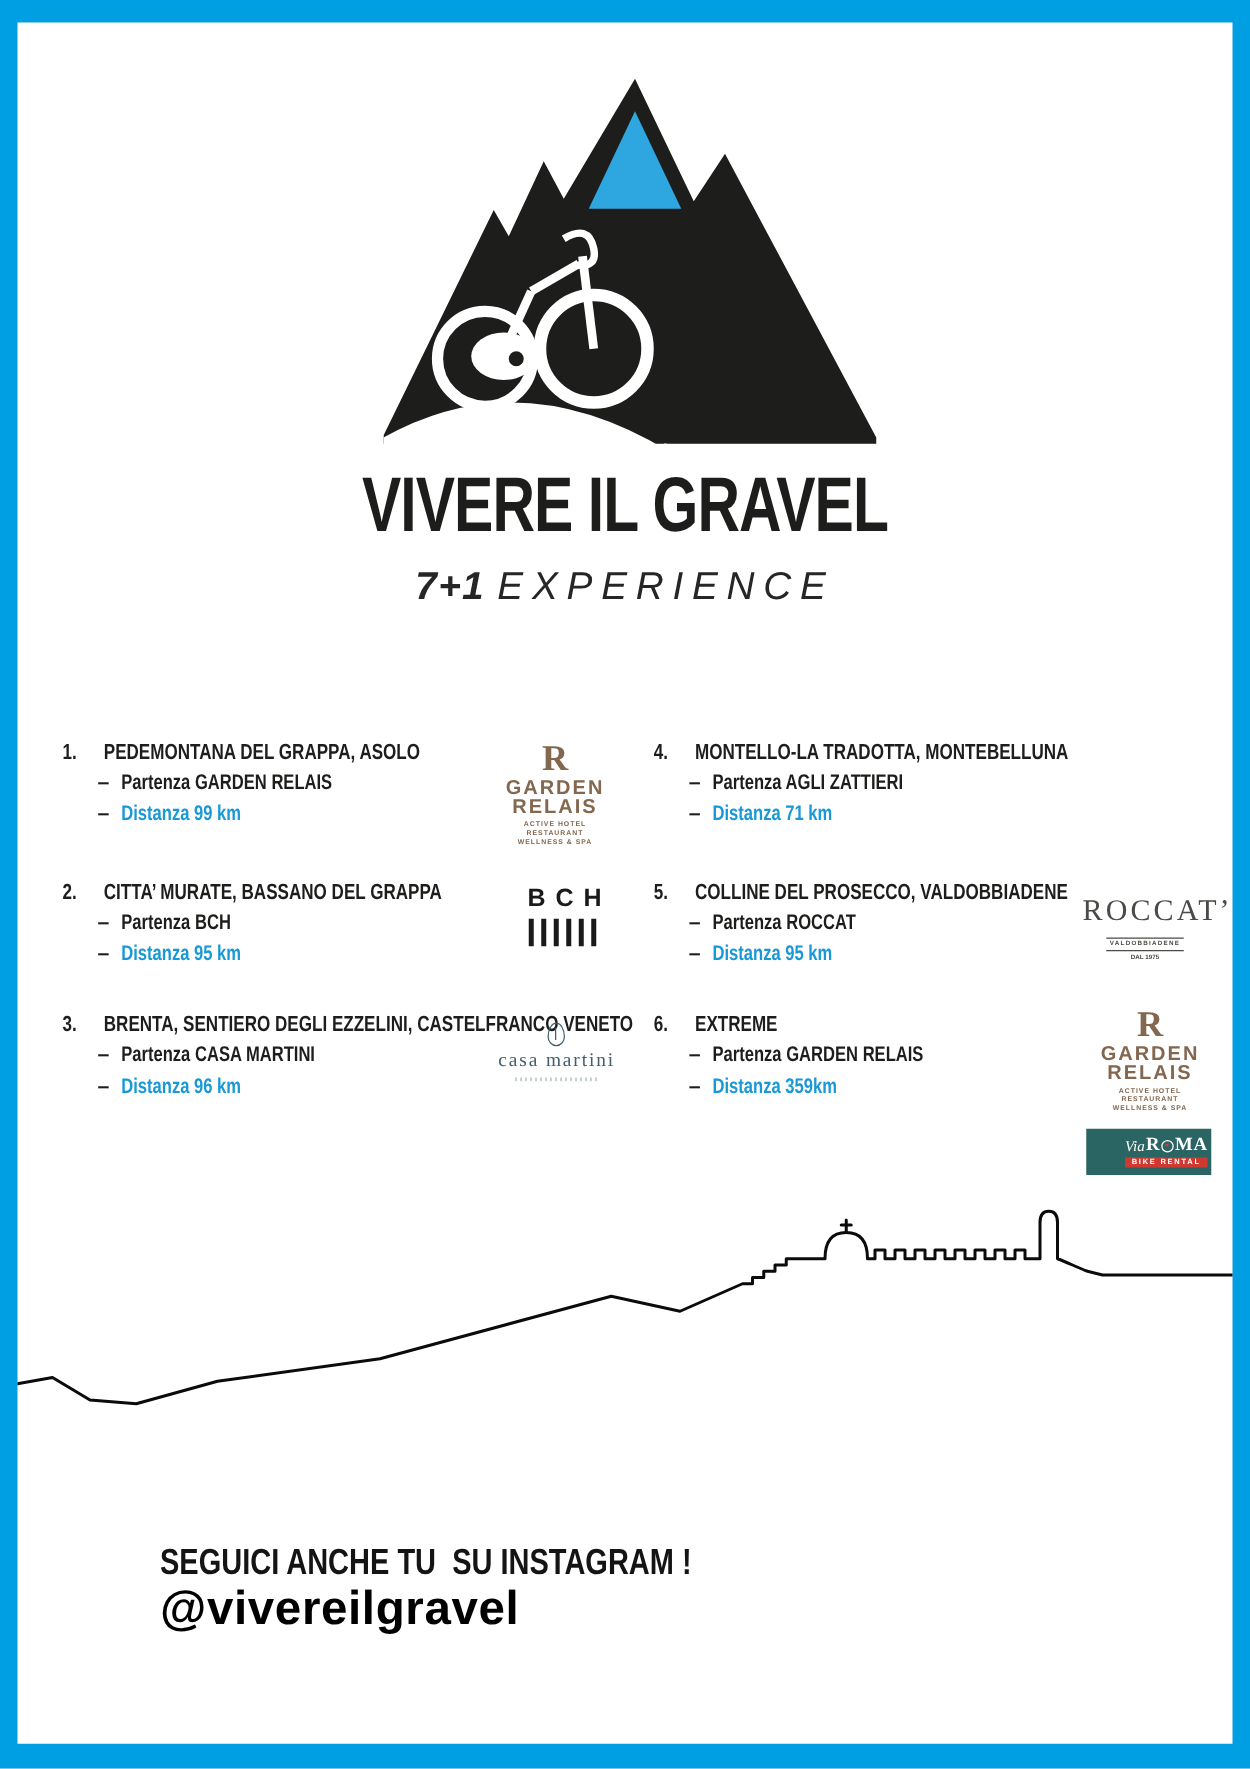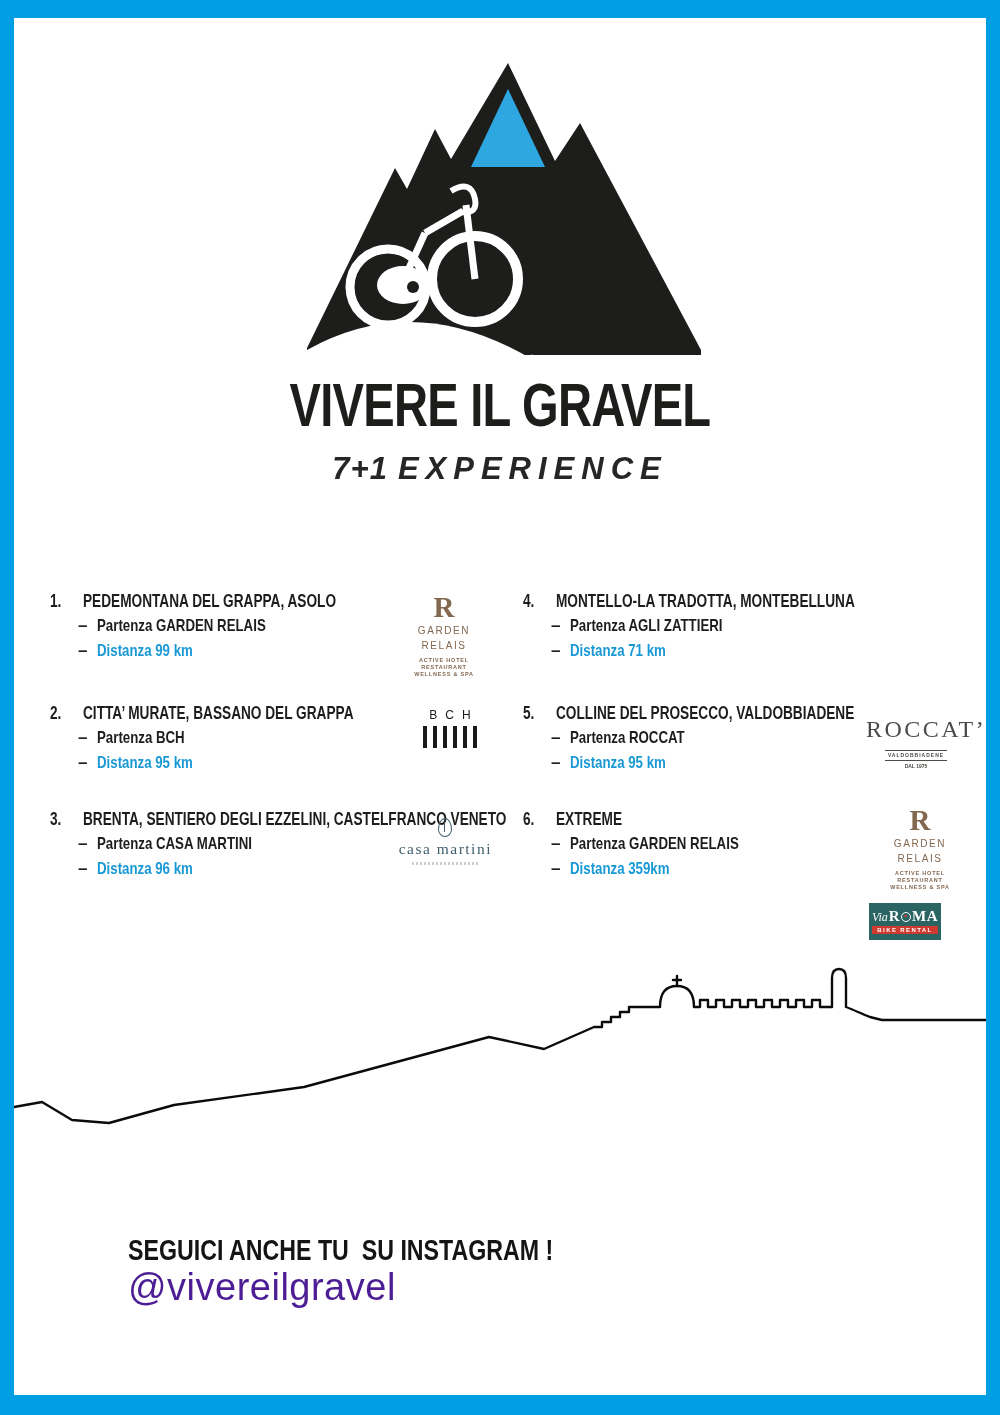--- a/index.html
+++ b/index.html
@@ -11,42 +11,42 @@
   .cond{display:inline-block;transform:scaleX(0.78);transform-origin:0 60%;white-space:nowrap;}
 
   
   .logo-art{position:absolute;left:283px;top:62px;width:434px;height:302px;}
   .logo-title{position:absolute;left:0;right:0;top:374px;text-align:center;
               font-weight:bold;font-size:62px;line-height:62px;letter-spacing:-1px;
               transform:scaleX(0.76);transform-origin:50% 0;white-space:pre;color:#1d1d1b;}
   .logo-sub{position:absolute;left:0;right:0;top:452px;text-align:center;font-size:31px;
             line-height:34px;color:#262626;white-space:nowrap;}
   .logo-sub .b{font-weight:bold;font-style:italic;letter-spacing:1px;}
-  .logo-sub .l{font-style:italic;font-weight:bold;letter-spacing:7px;margin-left:10px;}
+  .logo-sub .l{font-style:italic;font-weight:normal;letter-spacing:7px;margin-left:10px;}
 
   
   .route{position:absolute;}
   .r1{left:50px;top:589px;} .r2{left:50px;top:701px;} .r3{left:50px;top:807px;}
   .r4{left:523px;top:589px;} .r5{left:523px;top:701px;} .r6{left:523px;top:807px;}
   .route .l1{display:flex;font-weight:bold;font-size:17.5px;line-height:25px;}
   .route .num{width:33px;flex:none;}
   .route .sub{display:flex;font-weight:bold;font-size:17px;line-height:24px;margin-left:28px;}
   .route .dash{width:19px;flex:none;color:#1d1d1b;}
   .route .dist .txt{color:#1899d6;}
   .route .dist{margin-top:1px;}
 
   
   .garden{position:absolute;width:92px;text-align:center;color:#83674f;}
   .g1{left:398px;top:593px;} .g2{left:874px;top:806px;}
   .garden .mono{font-family:"Liberation Serif",serif;font-size:29px;line-height:28px;font-weight:bold;}
-  .garden .gname{font-size:10px;font-weight:normal;letter-spacing:1.6px;line-height:15px;margin-top:2px;}
+  .garden .gname{font-size:16px;font-weight:bold;letter-spacing:1.6px;line-height:15px;margin-top:2px;}
   .garden .gtag{font-size:5.5px;letter-spacing:0.8px;line-height:7px;margin-top:4px;font-weight:bold;}
 
   .bch{position:absolute;left:414px;top:708px;width:72px;text-align:center;color:#1a1a1a;}
-  .bch .bch-text{font-size:12px;letter-spacing:8px;font-weight:normal;text-indent:8px;}
+  .bch .bch-text{font-size:20px;letter-spacing:8px;font-weight:bold;text-indent:8px;}
   .bch .bch-bars{display:flex;justify-content:center;gap:6.5px;margin-top:4px;}
   .bch .bch-bars i{width:3.5px;height:22px;background:#1a1a1a;}
 
   .casa{position:absolute;left:398px;top:818px;width:94px;text-align:right;color:#41606e;}
   .casa .emblem{width:12px;height:17px;border:1.3px solid #41606e;border-radius:50% 50% 50% 50%/60% 60% 40% 40%;
                 margin:0 auto 3px;position:relative;}
   .casa .emblem::after{content:"";position:absolute;left:4.5px;top:3px;width:1.5px;height:10px;background:#41606e;}
   .casa .cname{font-family:"Liberation Serif",serif;font-size:15.5px;letter-spacing:1.5px;white-space:nowrap;}
   .casa .ctag{height:3px;width:66px;margin:4px auto 0;opacity:.55;
               background:repeating-linear-gradient(90deg,#9aa 0 2px,transparent 2px 4px);}
@@ -54,38 +54,38 @@
   .zatt{position:absolute;left:876px;top:592px;width:100px;text-align:center;color:#111;}
   .zatt .zname{font-family:"Liberation Serif",serif;font-style:italic;font-size:15px;margin-top:-2px;white-space:nowrap;}
 
   .roccat{position:absolute;left:866px;top:716px;width:100px;text-align:center;color:#4b4a46;}
   .roccat .rname{font-family:"Liberation Serif",serif;font-size:24px;letter-spacing:2.5px;white-space:nowrap;}
   .roccat .rvald{display:inline-block;font-size:5px;letter-spacing:1px;padding:1.5px 3px;margin-top:3px;
                  border-top:1px solid #4b4a46;border-bottom:1px solid #4b4a46;font-weight:bold;}
   .roccat .rdal{font-size:5px;margin-top:2px;font-weight:bold;}
 
   .viaroma{position:absolute;left:869px;top:903px;width:72px;height:37px;background:#2a6463;
-           display:flex;flex-direction:column;align-items:center;justify-content:center;}
+           display:flex;flex-direction:column;align-items:center;justify-content:center;padding-left:28px;}
   .vr-name{color:#fff;font-family:"Liberation Serif",serif;display:flex;align-items:center;line-height:1;}
   .vr-via{font-style:italic;font-size:12px;margin-right:1px;}
   .vr-roma{font-size:15px;font-weight:bold;letter-spacing:0.5px;}
   .vr-wheel{display:inline-block;width:10px;height:10px;border:1.8px solid #fff;border-radius:50%;
             position:relative;margin:0 1px;box-sizing:border-box;}
   .vr-wheel::after{content:"";position:absolute;left:2px;top:2px;width:2.5px;height:2.5px;border-radius:50%;background:#cf3a30;}
   .vr-band{margin-top:2px;background:#cf3a30;color:#fff;font-size:6px;font-weight:bold;letter-spacing:1.4px;
            padding:1px 5px;white-space:nowrap;}
 
   
   .skyline{position:absolute;left:14px;top:950px;width:972px;height:230px;}
 
   
   .footer-line1{position:absolute;left:128px;top:1234px;font-weight:bold;font-size:29px;line-height:32px;
                 transform:scaleX(0.8);transform-origin:0 0;white-space:pre;color:#141414;}
-  .footer-handle{position:absolute;left:128px;top:1266px;font-weight:normal;font-size:38px;line-height:42px;
-                 color:#4c1d95;letter-spacing:0.5px;}
+  .footer-handle{position:absolute;left:128px;top:1266px;font-weight:bold;font-size:38px;line-height:42px;
+                 color:#000000;letter-spacing:0.5px;}
 </style>
 </head>
 <body>
 
 <div class="page">
   <div class="sheet"></div>
 
   <svg class="logo-art" viewBox="0 0 434 300" aria-hidden="true">
     <defs>
       <clipPath id="massifClip">

